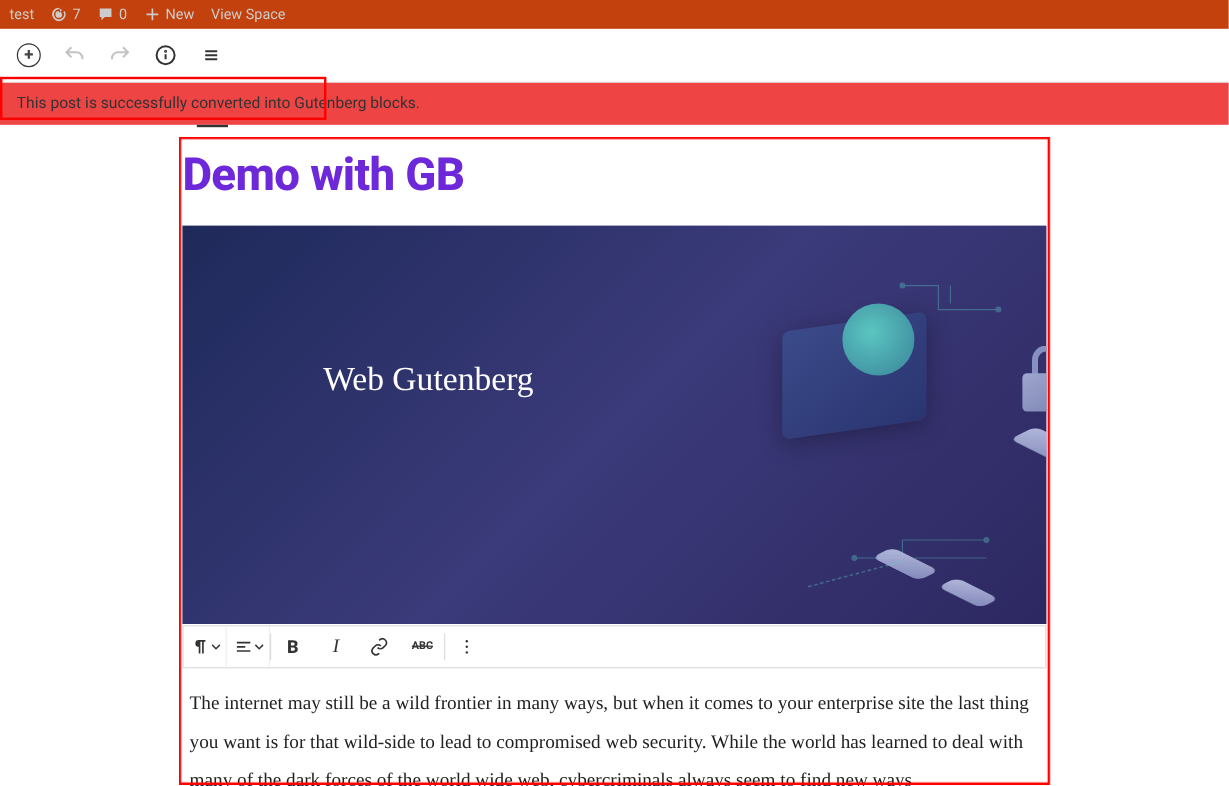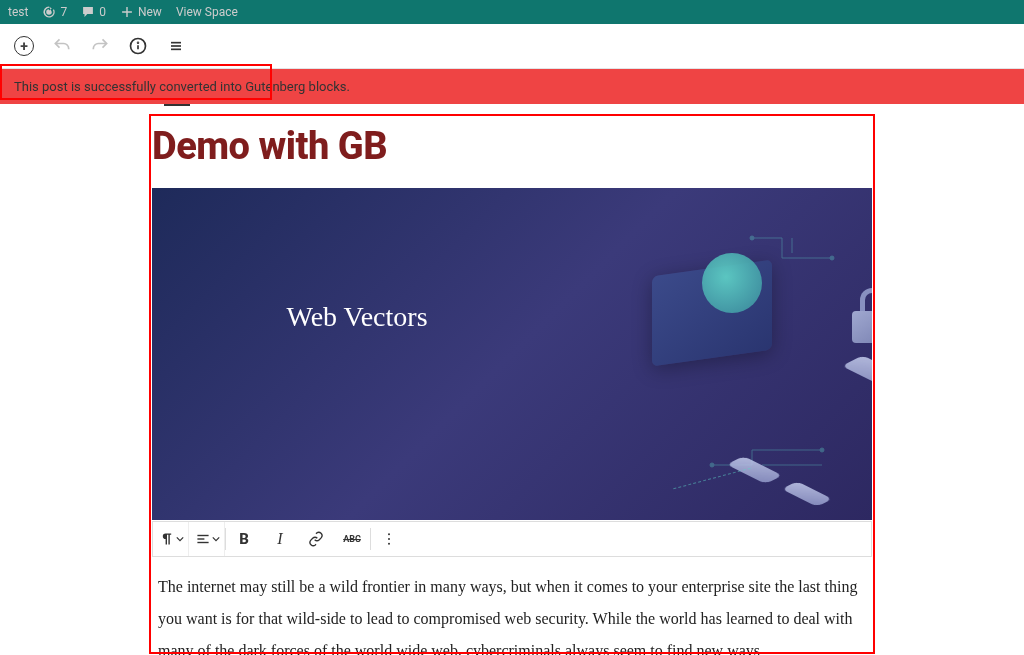--- a/index.html
+++ b/index.html
@@ -1,38 +1,38 @@
 <!DOCTYPE html>
 <html><head>
   <meta charset="utf-8">
   <style>
     * { margin: 0; padding: 0; box-sizing: border-box; }
     body { font-family: -apple-system, BlinkMacSystemFont, "Segoe UI", Roboto, sans-serif; background: #fff; width: 1024px; height: 655px; overflow: hidden; }
     
-    .admin-bar { background: #0f766e; color: #ccc; height: 24px; display: flex; align-items: center; padding: 0 8px; font-size: 12px; gap: 14px; }
+    .admin-bar { background: #c2410c; color: #ccc; height: 24px; display: flex; align-items: center; padding: 0 8px; font-size: 12px; gap: 14px; }
     .admin-item { display: flex; align-items: center; gap: 4px; cursor: pointer; }
     .admin-item svg { width: 14px; height: 14px; fill: #ccc; }
     
     .editor-toolbar { height: 45px; display: flex; align-items: center; padding: 0 12px; gap: 14px; border-bottom: 1px solid #e2e4e7; }
     .toolbar-btn { width: 24px; height: 24px; display: flex; align-items: center; justify-content: center; cursor: pointer; color: #444; }
     .toolbar-btn svg { width: 20px; height: 20px; }
     .toolbar-btn.disabled { opacity: 0.35; }
     .circle-plus { width: 20px; height: 20px; border: 1.5px solid #333; border-radius: 50%; display: flex; align-items: center; justify-content: center; font-size: 14px; font-weight: bold; }
     
     .notice-wrap { position: relative; }
     .notice { background: #ef4444; color: #333; padding: 10px 14px; font-size: 13px; }
     .notice-highlight { position: absolute; top: -5px; left: 0; width: 272px; height: 36px; border: 2px solid red; pointer-events: none; }
     
     .editor-canvas { padding: 0 0 0 0; position: relative; }
     .content-wrap { max-width: 720px; margin: 0 auto; position: relative; padding-top: 4px; }
     .small-hr { position: absolute; top: 0; left: 12px; width: 26px; height: 2px; background: #333; }
     
     .content-highlight { position: absolute; top: 10px; left: -3px; right: -3px; height: 540px; border: 2px solid red; pointer-events: none; z-index: 10; }
     
-    .post-title { font-size: 38px; font-weight: 800; color: #7f1d1d; margin: 16px 0 20px 0; letter-spacing: -0.5px; }
+    .post-title { font-size: 38px; font-weight: 800; color: #6d28d9; margin: 16px 0 20px 0; letter-spacing: -0.5px; }
     
     .featured-image { width: 100%; height: 332px; background: linear-gradient(135deg, #1e2a5a 0%, #3b3a7a 50%, #2d2861 100%); border-radius: 0; position: relative; overflow: hidden; }
     .img-text { position: absolute; left: 50px; top: 105px; color: #fff; font-family: Georgia, serif; font-size: 28px; line-height: 1.7; text-align: center; width: 310px; }
     
     .img-graphics { position: absolute; right: 20px; top: 20px; bottom: 20px; width: 380px; }
     .laptop { position: absolute; right: 60px; top: 60px; width: 160px; height: 120px; }
     .laptop-screen { width: 120px; height: 90px; background: linear-gradient(145deg, #3b4a8a, #2a3570); border-radius: 6px; transform: skewY(-8deg); position: absolute; top: 0; left: 20px; box-shadow: 0 4px 20px rgba(0,0,0,0.3); }
     .robot-head { position: absolute; top: 45px; right: 90px; width: 60px; height: 60px; background: radial-gradient(circle at 40% 40%, #5fd4c8, #3a8b9c); border-radius: 50%; opacity: 0.9; }
     
     .padlock { position: absolute; left: 380px; top: 80px; width: 40px; height: 55px; }
@@ -130,21 +130,21 @@
 
 <div class="editor-canvas">
   <div class="content-wrap">
     <div class="small-hr"></div>
     <div class="content-highlight"></div>
 
     <h1 class="post-title">Demo with GB</h1>
 
     <div class="featured-image">
       <div class="img-text">
-        <div>Web Vectors</div>
+        <div>Web Gutenberg</div>
       </div>
       <div class="img-graphics">
         <svg class="circuit c1">
             <path d="M10 10 h30 v20 h30 M70 30 h20 M50 10 v15"></path>
             <circle cx="10" cy="10" r="2" fill="#5fd4c8"></circle>
             <circle cx="90" cy="30" r="2" fill="#5fd4c8"></circle>
           </svg>
         <svg class="circuit c2">
             <path d="M10 25 h40 v-15 h30 M80 10 h40 M60 25 h60"></path>
             <circle cx="10" cy="25" r="2" fill="#5fd4c8"></circle>

